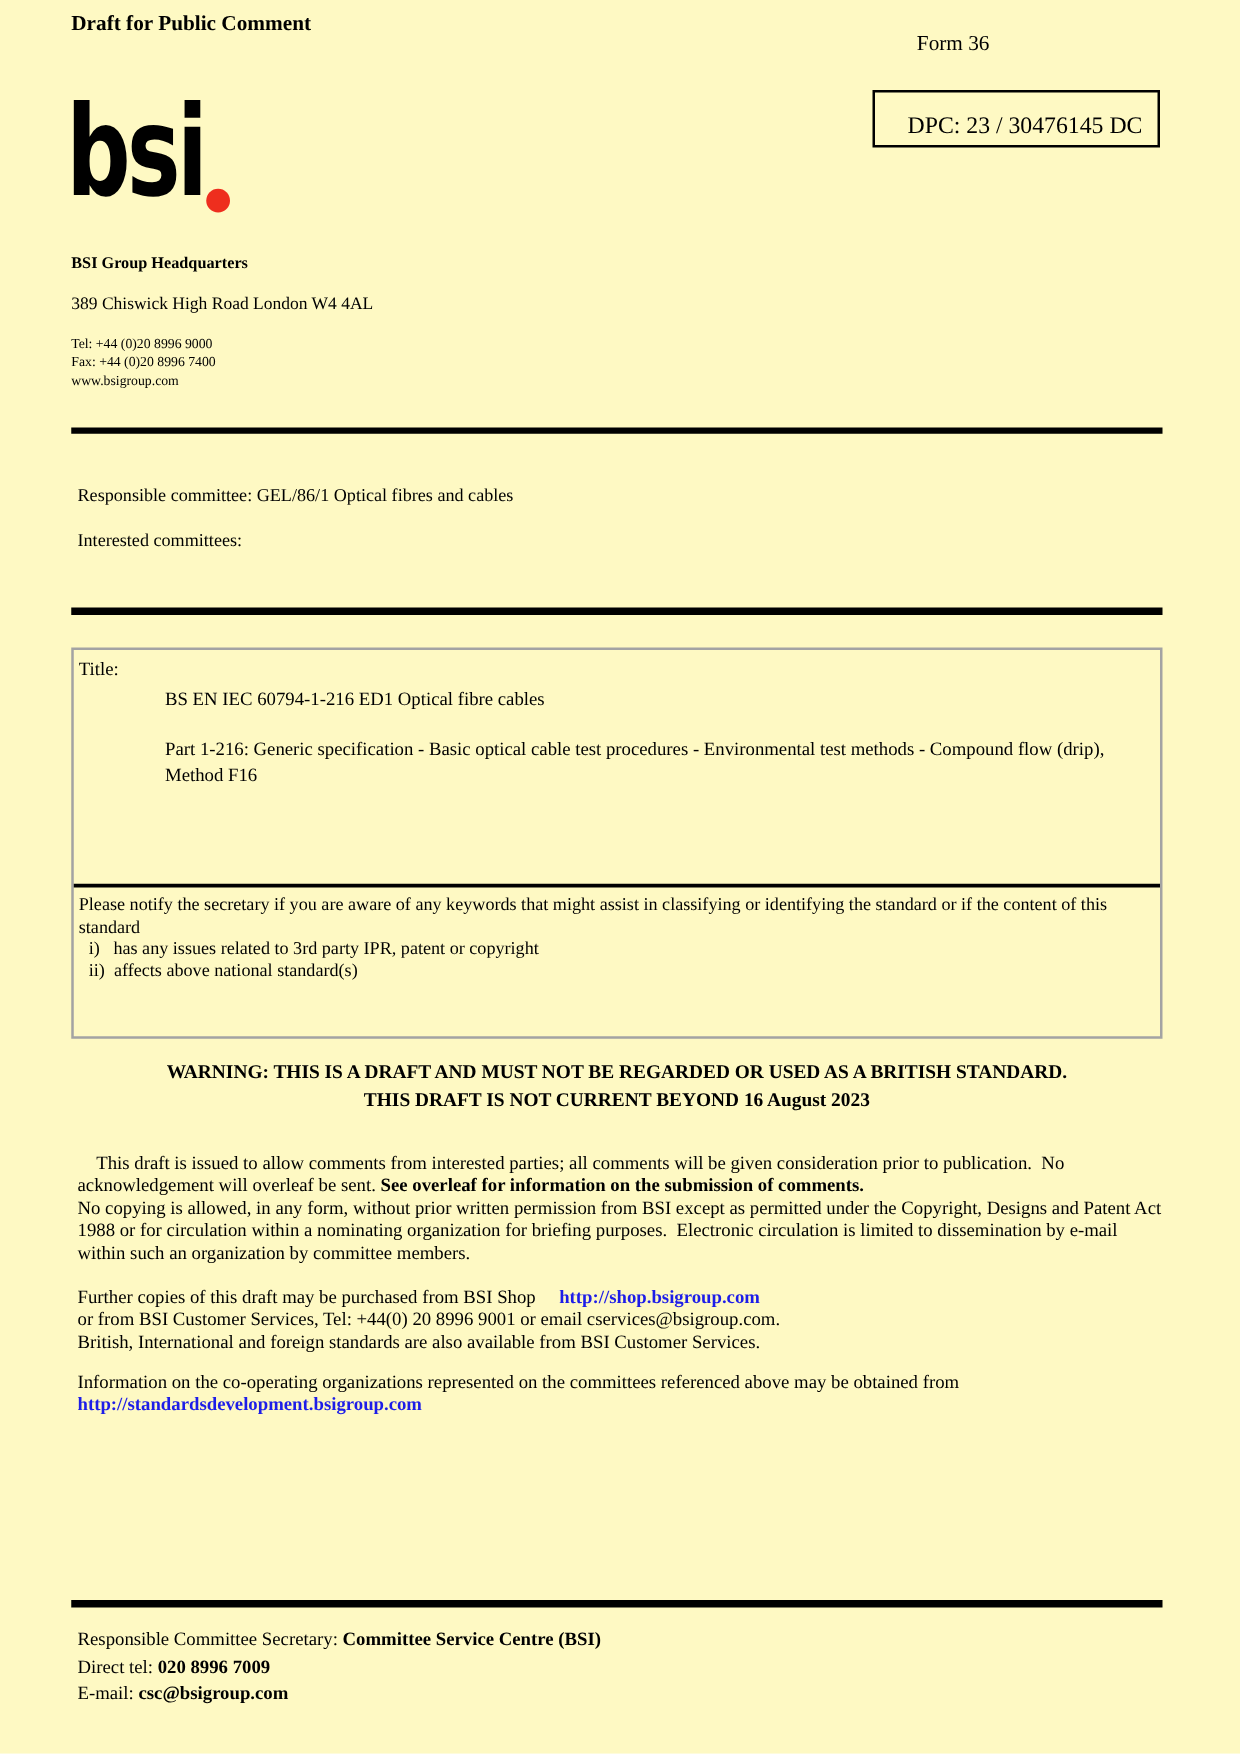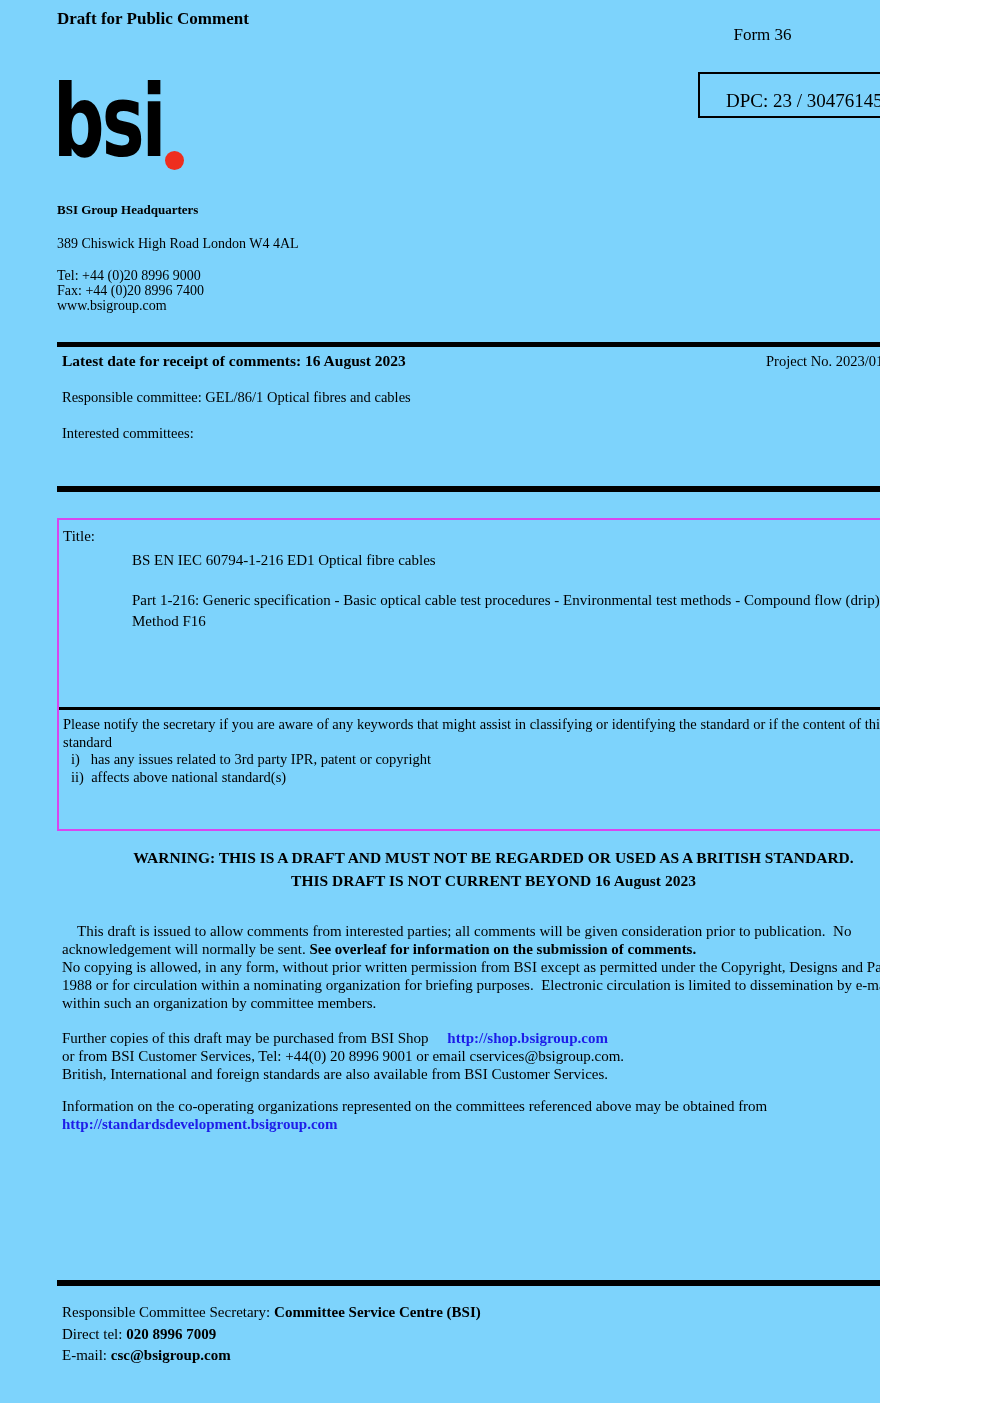--- a/index.html
+++ b/index.html
@@ -1,22 +1,22 @@
 <!DOCTYPE html>
 <html><head>
 <meta charset="utf-8">
 <style>
   * { margin: 0; padding: 0; box-sizing: border-box; }
   html, body { background: #ffffff; }
   body { font-family: "Liberation Serif", "DejaVu Serif", serif; color: #000; }
   .page {
     position: relative;
-    width: 880px;
+    width: 992px;
     height: 1403px;
-    background: #7dd3fc;
+    background: #fef9c3;
     overflow: hidden;
   }
   .abs { position: absolute; }
   .prewrap { white-space: pre-wrap; }
   .bold { font-weight: bold; }
 
   .draft-label { left: 57px; top: 9px; font-size: 17px; font-weight: bold; }
   .form-no { left: 600px; top: 25px; width: 325px; text-align: center; font-size: 17px; }
 
   .dpc-box {
@@ -34,37 +34,37 @@
     transform: scaleX(0.72);
     transform-origin: left top;
   }
   .logo-dot {
     left: 165px; top: 151px; width: 19px; height: 19px;
     border-radius: 50%;
   }
 
   .hq-label { left: 57px; top: 202px; font-size: 13px; font-weight: bold; }
   .address-line { left: 57px; top: 236px; font-size: 14px; }
-  .contact-block { left: 57px; top: 268px; font-size: 14px; line-height: 15px; }
+  .contact-block { left: 57px; top: 268px; font-size: 11px; line-height: 15px; }
 
   .date-origin { left: 600px; top: 209px; width: 327px; text-align: right; font-size: 16px; line-height: 19px; }
 
   .rule { left: 57px; width: 873px; background: #000; }
   .rule-1 { top: 342px; height: 5px; }
   .rule-2 { top: 486px; height: 6px; }
   .rule-3 { top: 1280px; height: 6px; }
 
   .comments-row { left: 57px; top: 352px; width: 873px; display: flex; justify-content: space-between; align-items: baseline; }
   .latest-date { padding-left: 5px; font-size: 15.5px; font-weight: bold; }
   .project-no { padding-right: 25px; font-size: 14.5px; }
 
   .responsible { left: 62px; top: 389px; font-size: 14.5px; }
   .interested { left: 62px; top: 425px; font-size: 14.5px; }
 
-  .main-box { left: 57px; top: 518px; width: 873px; height: 313px; border: 2px solid #d946ef; }
+  .main-box { left: 57px; top: 518px; width: 873px; height: 313px; border: 2px solid #a3a3a3; }
   .title-section { height: 190px; border-bottom: 3px solid #000; display: flex; padding: 8px 4px 0 4px; font-size: 15px; }
   .title-label { width: 69px; flex: none; }
   .title-content { width: 795px; margin-top: 24px; }
   .title-line1 { margin-bottom: 21px; }
   .title-line2 { line-height: 21px; }
 
   .notify-section { padding: 6px 4px 0 4px; font-size: 14.5px; line-height: 17.5px; }
   .notify-intro { width: 868px; }
   .notify-item { padding-left: 8px; }
 
@@ -99,24 +99,20 @@
   <div class="abs address-line">389 Chiswick High Road London W4 4AL</div>
   <div class="abs contact-block">
     <div>Tel: +44 (0)20 8996 9000</div>
     <div>Fax: +44 (0)20 8996 7400</div>
     <div>www.bsigroup.com</div>
   </div>
 
 
   <div class="abs rule rule-1"></div>
 
-  <div class="abs comments-row">
-    <span class="latest-date">Latest date for receipt of comments: 16 August 2023</span>
-    <span class="project-no">Project No. 2023/01426</span>
-  </div>
   <div class="abs responsible">Responsible committee: GEL/86/1 Optical fibres and cables</div>
   <div class="abs interested">Interested committees:</div>
 
   <div class="abs rule rule-2"></div>
 
   <div class="abs main-box">
     <div class="title-section">
       <div class="title-label">Title:</div>
       <div class="title-content">
         <div class="title-line1">BS EN IEC 60794-1-216 ED1 Optical fibre cables</div>
@@ -129,21 +125,21 @@
       <div class="notify-item prewrap">ii)  affects above national standard(s)</div>
     </div>
   </div>
 
   <div class="abs warning-block">
     <div>WARNING: THIS IS A DRAFT AND MUST NOT BE REGARDED OR USED AS A BRITISH STANDARD.</div>
     <div>THIS DRAFT IS NOT CURRENT BEYOND 16 August 2023</div>
   </div>
 
   <div class="abs para para-1 prewrap">
-    <span>This draft is issued to allow comments from interested parties; all comments will be given consideration prior to publication.  No acknowledgement will normally be sent. </span><span class="bold">See overleaf for information on the submission of comments.</span>
+    <span>This draft is issued to allow comments from interested parties; all comments will be given consideration prior to publication.  No acknowledgement will overleaf be sent. </span><span class="bold">See overleaf for information on the submission of comments.</span>
   </div>
 
   <div class="abs para para-2 prewrap">No copying is allowed, in any form, without prior written permission from BSI except as permitted under the Copyright, Designs and Patent Act 1988 or for circulation within a nominating organization for briefing purposes.  Electronic circulation is limited to dissemination by e-mail within such an organization by committee members.</div>
 
   <div class="abs para para-3">
     <div>
       <span>Further copies of this draft may be purchased from BSI Shop </span><a href="#" class="doc-link shop-link" style="color: rgb(29, 29, 232); margin-left: 15px;">http://shop.bsigroup.com</a>
     </div>
     <div>or from BSI Customer Services, Tel: +44(0) 20 8996 9001 or email cservices@bsigroup.com.</div>
     <div>British, International and foreign standards are also available from BSI Customer Services.</div>

